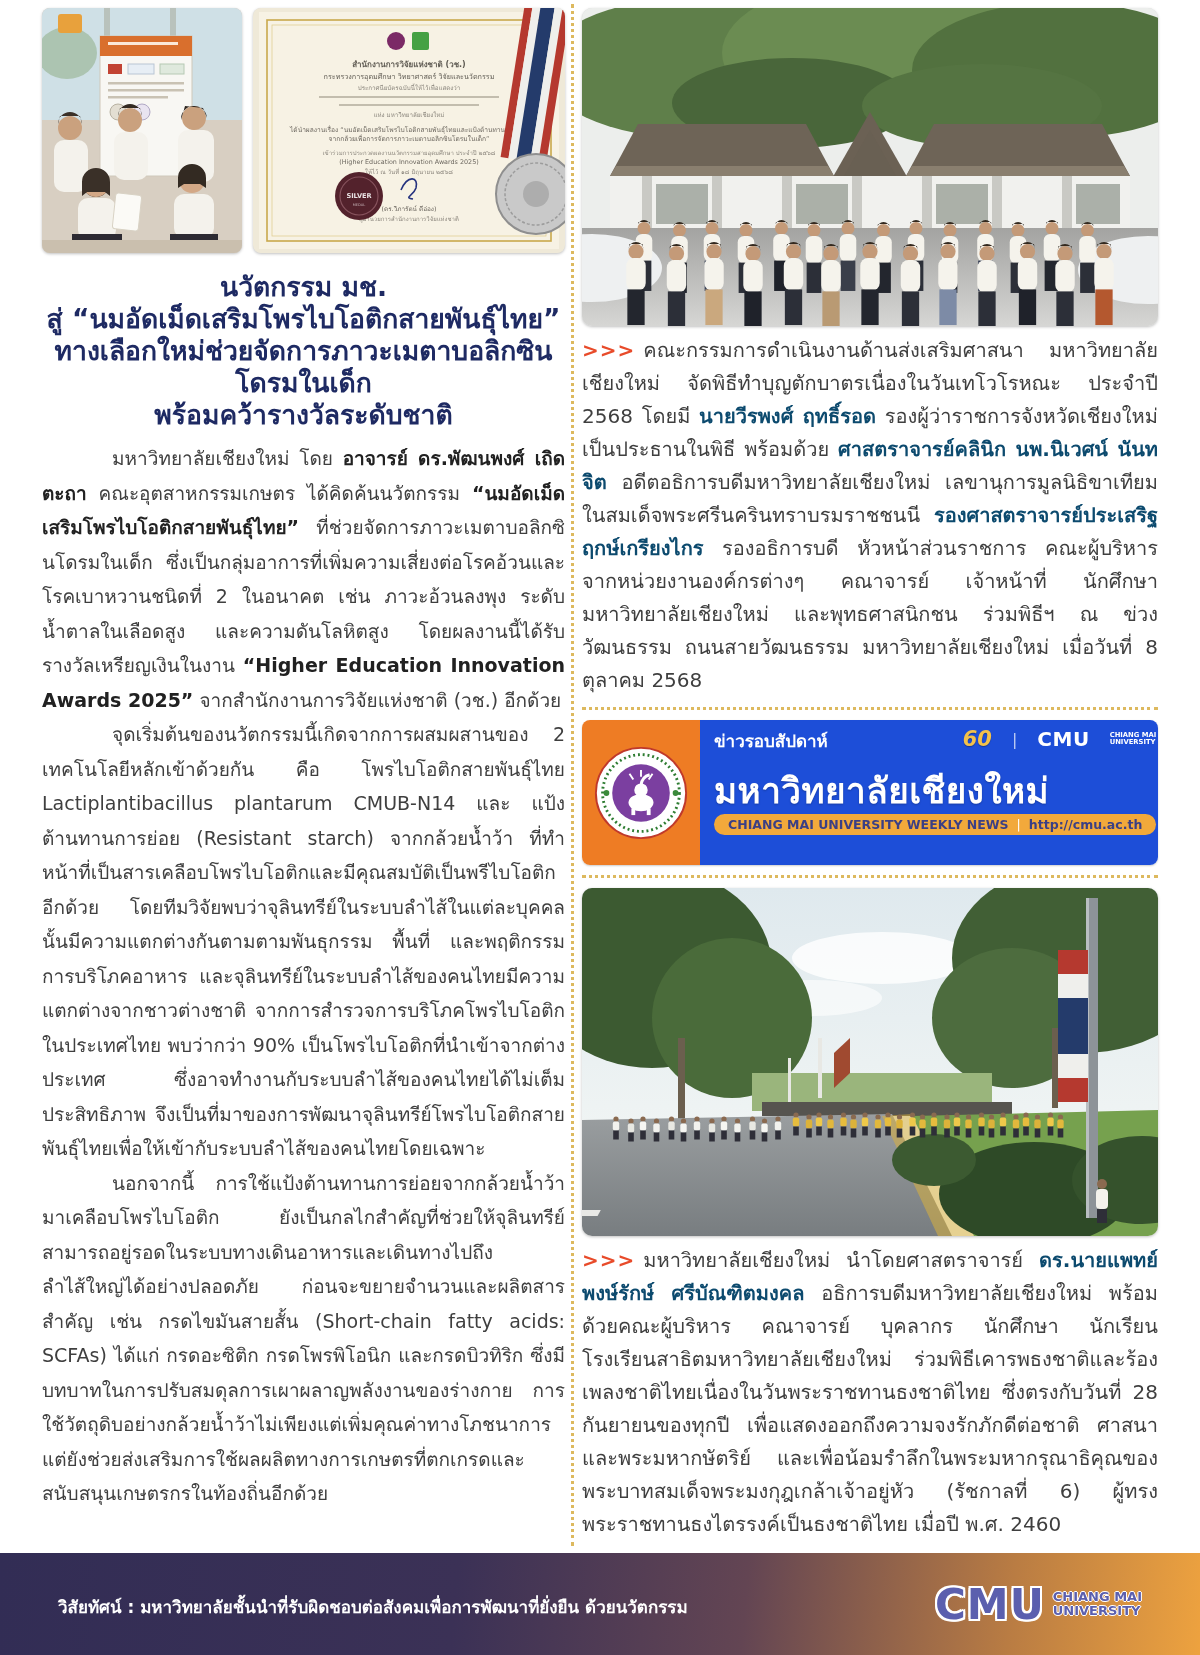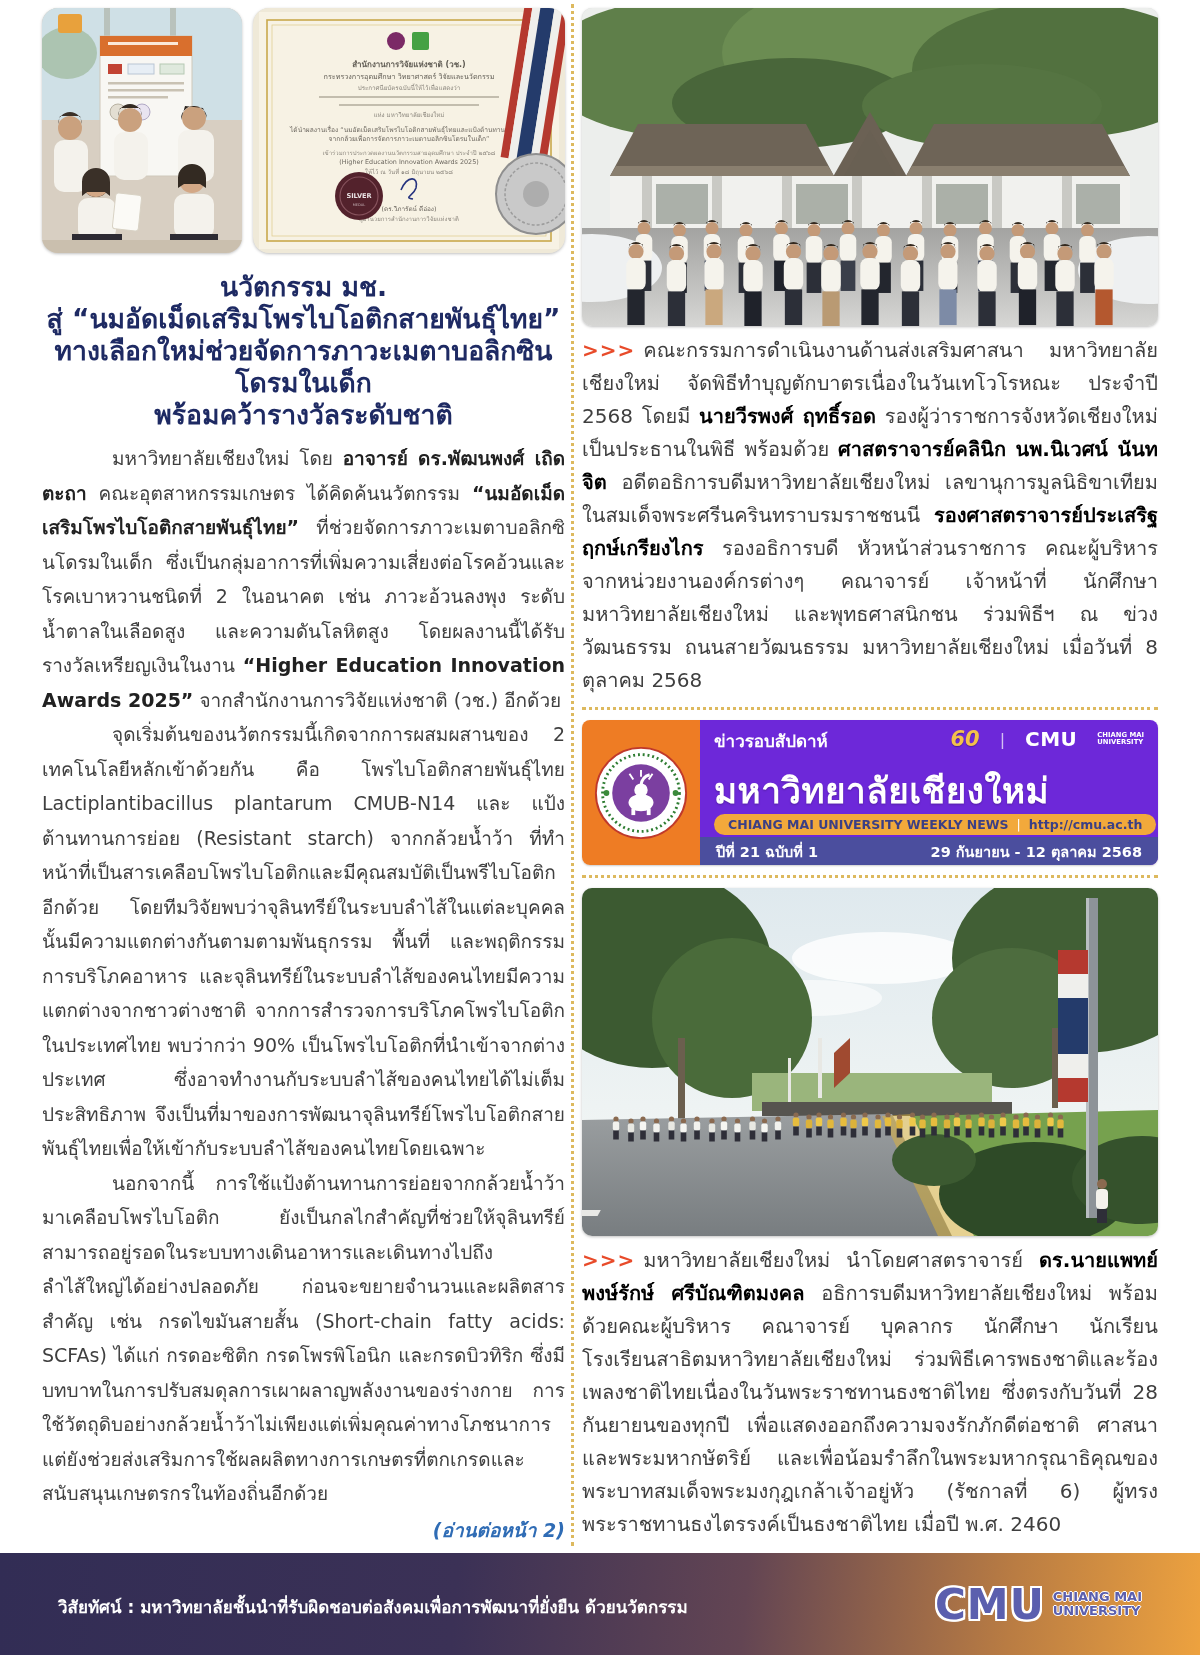--- a/index.html
+++ b/index.html
@@ -5,50 +5,50 @@
   html,body{margin:0;padding:0;background:#ffffff;}
   body{width:1200px;font-family:"DejaVu Sans","Liberation Sans",sans-serif;}
   .page{position:relative;width:1200px;height:1655px;background:#fff;overflow:hidden;}
 
   
   .col-left{position:absolute;left:42px;top:8px;width:523px;}
   .col-right{position:absolute;left:582px;top:8px;width:576px;}
   .v-divider{position:absolute;left:571px;top:4px;height:1542px;border-left:3px dotted #ddb95e;}
 
   
-  .photo{border-radius:16px;overflow:hidden;box-shadow:0 1px 3px rgba(0,0,0,.25);background:#ddd;}
+  .photo{border-radius:8px;overflow:hidden;box-shadow:0 1px 3px rgba(0,0,0,.25);background:#ddd;}
   .photo svg{display:block;}
   .photo-row{display:flex;gap:11px;}
   .photo.students{width:200px;height:245px;}
   .photo.certificate{width:312px;height:245px;}
   .photo.group{width:576px;height:318px;border-radius:10px;}
   .photo.flag{width:576px;height:348px;border-radius:10px;margin-top:10px;}
 
   
   .headline{margin:18px 0 10px;text-align:center;color:#1e2a63;font-weight:700;
             font-size:26.5px;line-height:32px;}
   .headline span{display:block;}
 
   
   .body-p{margin:0;color:#3f3f3f;font-size:19px;line-height:34.5px;text-align:justify;}
   .body-p.indent{text-indent:70px;}
   .body-p .b{font-weight:700;color:#212121;}
   .news-p{margin:8px 0 0;color:#3f3f3f;font-size:20px;line-height:33px;text-align:justify;}
-  .news-p .b{font-weight:700;color:#000000;}
+  .news-p .b{font-weight:700;color:#0c4a6e;}
   .marker{color:#e84b2a;font-weight:700;letter-spacing:1px;margin-right:8px;}
   .continue{margin-top:4px;text-align:right;color:#2f6cb5;font-weight:700;
             font-style:italic;font-size:19px;}
 
   .h-divider{border-top:3px dotted #ddb95e;margin:10px 0;}
 
   
   .banner{display:flex;height:145px;border-radius:8px;overflow:hidden;
           box-shadow:0 1px 2px rgba(0,0,0,.2);}
   .banner-left{width:118px;background:#ee7c24;display:flex;align-items:center;justify-content:center;}
-  .banner-right{flex:1;background:#6d28d9;display:flex;flex-direction:column;min-width:0;}
+  .banner-right{flex:1;background:#1d4ed8;display:flex;flex-direction:row;min-width:0;}
   .banner-main{flex:1;padding:7px 14px 2px;position:relative;}
   .banner-toprow{display:flex;justify-content:space-between;align-items:flex-start;}
   .kicker{color:#fff;font-weight:700;font-size:17px;}
   .cmu-mini{display:flex;align-items:center;gap:20px;color:#fff;}
   .sixty{font-style:italic;font-weight:700;font-size:21px;color:#f3c14b;
          text-shadow:0 1px 1px rgba(0,0,0,.3);}
   .mini-sep{opacity:.7;font-size:16px;}
   .cmu-word{font-weight:800;font-size:20px;letter-spacing:.5px;}
   .cmu-mini-sub{display:flex;flex-direction:column;font-size:6.8px;font-weight:700;line-height:7.5px;}
   .banner-title{color:#fff;font-weight:800;font-size:35px;line-height:38px;margin-top:18px;
@@ -180,21 +180,20 @@
       <span>นวัตกรรม มช.</span>
       <span>สู่ “นมอัดเม็ดเสริมโพรไบโอติกสายพันธุ์ไทย”</span>
       <span>ทางเลือกใหม่ช่วยจัดการภาวะเมตาบอลิกซินโดรมในเด็ก</span>
       <span>พร้อมคว้ารางวัลระดับชาติ</span>
     </h1>
 
     <p class="body-p indent"><span>มหาวิทยาลัยเชียงใหม่ โดย </span><span class="b">อาจารย์ ดร.พัฒนพงศ์ เถิดตะถา</span><span> คณะอุตสาหกรรมเกษตร ได้คิดค้นนวัตกรรม </span><span class="b">“นมอัดเม็ดเสริมโพรไบโอติกสายพันธุ์ไทย”</span><span> ที่ช่วยจัดการภาวะเมตาบอลิกซินโดรมในเด็ก ซึ่งเป็นกลุ่มอาการที่เพิ่มความเสี่ยงต่อโรคอ้วนและโรคเบาหวานชนิดที่ 2 ในอนาคต เช่น ภาวะอ้วนลงพุง ระดับน้ำตาลในเลือดสูง และความดันโลหิตสูง โดยผลงานนี้ได้รับรางวัลเหรียญเงินในงาน </span><span class="b">“Higher Education Innovation Awards 2025”</span><span> จากสำนักงานการวิจัยแห่งชาติ (วช.) อีกด้วย</span></p>
     <p class="body-p indent"><span>จุดเริ่มต้นของนวัตกรรมนี้เกิดจากการผสมผสานของ 2 เทคโนโลยีหลักเข้าด้วยกัน คือ โพรไบโอติกสายพันธุ์ไทย Lactiplantibacillus plantarum CMUB-N14 และ แป้งต้านทานการย่อย (Resistant starch) จากกล้วยน้ำว้า ที่ทำหน้าที่เป็นสารเคลือบโพรไบโอติกและมีคุณสมบัติเป็นพรีไบโอติกอีกด้วย โดยทีมวิจัยพบว่าจุลินทรีย์ในระบบลำไส้ในแต่ละบุคคลนั้นมีความแตกต่างกันตามตามพันธุกรรม พื้นที่ และพฤติกรรมการบริโภคอาหาร และจุลินทรีย์ในระบบลำไส้ของคนไทยมีความแตกต่างจากชาวต่างชาติ จากการสำรวจการบริโภคโพรไบโอติกในประเทศไทย พบว่ากว่า 90% เป็นโพรไบโอติกที่นำเข้าจากต่างประเทศ ซึ่งอาจทำงานกับระบบลำไส้ของคนไทยได้ไม่เต็มประสิทธิภาพ จึงเป็นที่มาของการพัฒนาจุลินทรีย์โพรไบโอติกสายพันธุ์ไทยเพื่อให้เข้ากับระบบลำไส้ของคนไทยโดยเฉพาะ</span></p>
     <p class="body-p indent"><span>นอกจากนี้ การใช้แป้งต้านทานการย่อยจากกล้วยน้ำว้ามาเคลือบโพรไบโอติก ยังเป็นกลไกสำคัญที่ช่วยให้จุลินทรีย์สามารถอยู่รอดในระบบทางเดินอาหารและเดินทางไปถึงลำไส้ใหญ่ได้อย่างปลอดภัย ก่อนจะขยายจำนวนและผลิตสารสำคัญ เช่น กรดไขมันสายสั้น (Short-chain fatty acids: SCFAs) ได้แก่ กรดอะซิติก กรดโพรพิโอนิก และกรดบิวทิริก ซึ่งมีบทบาทในการปรับสมดุลการเผาผลาญพลังงานของร่างกาย การใช้วัตถุดิบอย่างกล้วยน้ำว้าไม่เพียงแต่เพิ่มคุณค่าทางโภชนาการ แต่ยังช่วยส่งเสริมการใช้ผลผลิตทางการเกษตรที่ตกเกรดและสนับสนุนเกษตรกรในท้องถิ่นอีกด้วย</span></p>
 
-    <div class="continue">(อ่านต่อหน้า 2)</div>
   </div>
 
   <div class="v-divider"></div>
 
   <div class="col-right">
 
     <div class="photo group">
       <svg viewBox="0 0 576 318" width="576" height="318">
         <defs>
           <symbol id="pg" overflow="visible">

